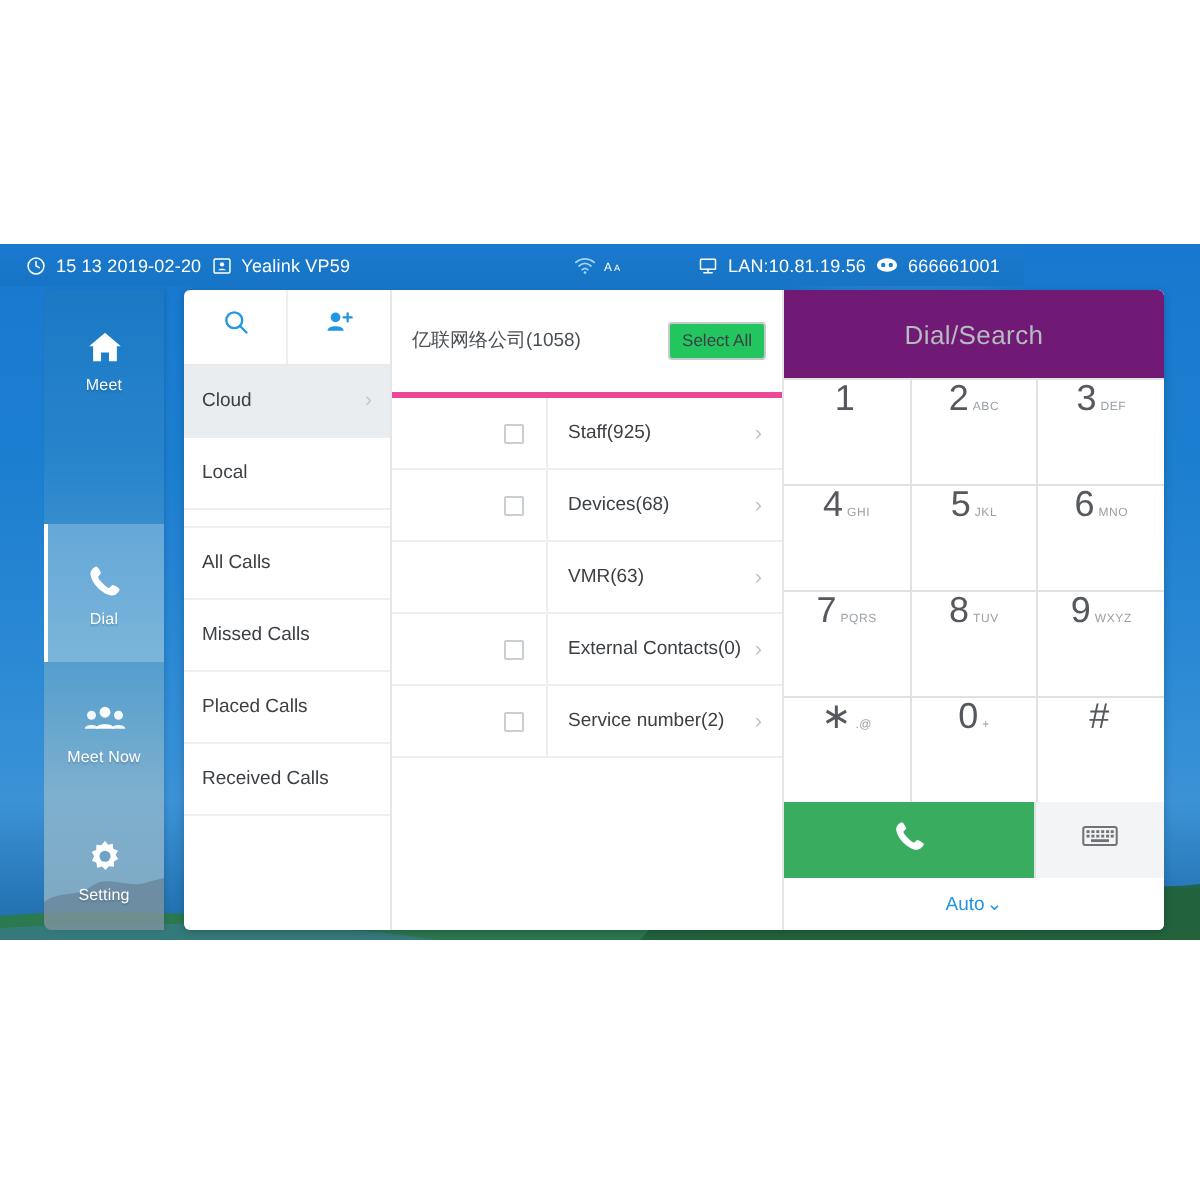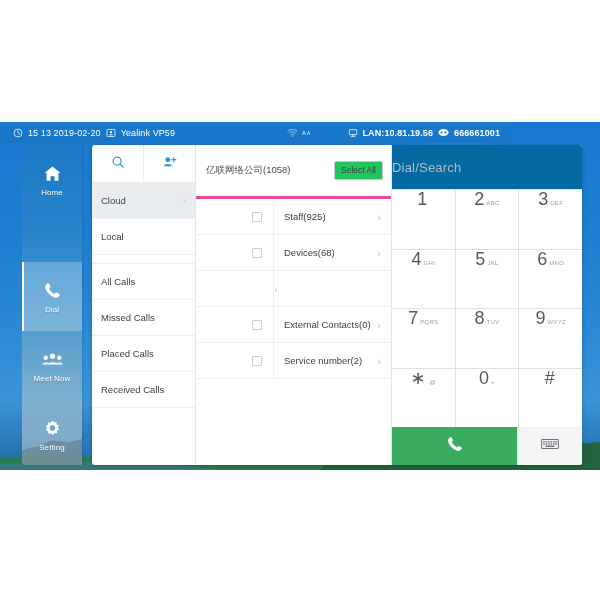--- a/index.html
+++ b/index.html
@@ -45,21 +45,21 @@
     width: 512px; height: 21px;
     background: linear-gradient(180deg, #1a7ace 0%, #1774c6 100%);
     color: #ffffff;
     font-size: 9px;
     display: flex;
     align-items: center;
     z-index: 30;
   }
   .sb-left { position: absolute; left: 13px; display: flex; align-items: center; gap: 5px; }
   .sb-center { position: absolute; left: 287px; display: flex; align-items: center; gap: 4px; }
-  .sb-right { position: absolute; right: 12px; display: flex; align-items: center; gap: 5px; font-weight: bold; }
+  .sb-right { position: absolute; right: 12px; display: flex; align-items: center; gap: 5px; }
   .sb-txt { white-space: nowrap; letter-spacing: 0.1px; }
   .sb-ico { display: flex; align-items: center; }
 
   
   #navrail {
     position: absolute;
     left: 22px; top: 23px;
     width: 60px; height: 320px;
     border-radius: 4px 0 0 4px;
     background:
@@ -176,22 +176,22 @@
     border-radius: 1px;
     background: #ffffff;
   }
   .grp-label { flex: 1; font-size: 9.5px; color: #3c4044; padding-left: 10px; }
   .grp-chev { color: #c0c5ca; font-size: 11px; padding-right: 10px; }
 
   
   #col-dial { flex: 1; display: flex; flex-direction: column; background: #e9ebec; }
   #dial-input {
     height: 44px;
-    background: #0369a1;
-    display: flex; align-items: center; 
+    background: #701a75;
+    display: flex; align-items: center; justify-content: center;
     flex: 0 0 auto;
   }
   #dial-placeholder { font-size: 13px; color: #b6bbc0; letter-spacing: 0.2px; }
   #keypad {
     flex: 1;
     display: grid;
     grid-template-columns: repeat(3, 1fr);
     grid-auto-rows: 1fr;
     gap: 1px;
     background: #dfe2e4;
@@ -304,21 +304,21 @@
     <svg id="navrail-hills" viewBox="0 0 60 40" preserveAspectRatio="none">
       <path d="M0,40 L0,26 C8,20 16,24 24,18 C32,12 42,20 52,16 L60,14 L60,40 Z" fill="#4a5a66"></path>
     </svg>
 
     <div class="nav-item">
       <span class="nav-ico">
         <svg width="19" height="19" viewBox="0 0 24 24">
           <path d="M12 3 L22 11.5 L19.5 11.5 L19.5 21 L14.5 21 L14.5 15.5 L9.5 15.5 L9.5 21 L4.5 21 L4.5 11.5 L2 11.5 Z" fill="#ffffff"></path>
         </svg>
       </span>
-      <span class="nav-label">Home</span>
+      <span class="nav-label">Meet</span>
     </div>
 
     <div class="nav-item selected">
       <span class="nav-ico">
         <svg width="19" height="19" viewBox="0 0 24 24">
           <path d="M6.6 2.8 C5.2 2.8 2.6 5.4 2.8 7.6 C3.3 13.4 10.6 20.7 16.4 21.2 C18.6 21.4 21.2 18.8 21.2 17.4 C21.2 16.6 17.6 14.4 16.8 14.6 C16.1 14.8 15.3 16.4 14.6 16.4 C13.2 16.4 7.6 10.8 7.6 9.4 C7.6 8.7 9.2 7.9 9.4 7.2 C9.6 6.4 7.4 2.8 6.6 2.8 Z" fill="#ffffff"></path>
         </svg>
       </span>
       <span class="nav-label">Dial</span>
     </div>
@@ -414,20 +414,21 @@
     <div class="grp-row">
       <span class="grp-check-cell">
         <span class="grp-checkbox"></span>
       </span>
       <span class="grp-label">Devices(68)</span>
       <span class="grp-chev">›</span>
     </div>
 
     <div class="grp-row">
       <span class="grp-check-cell"></span>
+      <span class="grp-label">VMR(63)</span>
       <span class="grp-chev">›</span>
     </div>
 
     <div class="grp-row">
       <span class="grp-check-cell">
         <span class="grp-checkbox"></span>
       </span>
       <span class="grp-label">External Contacts(0)</span>
       <span class="grp-chev">›</span>
     </div>
@@ -521,15 +522,21 @@
             <rect x="11.1" y="9" width="2.4" height="2.2" fill="#6f7378"></rect>
             <rect x="14.9" y="9" width="2.4" height="2.2" fill="#6f7378"></rect>
             <rect x="18.7" y="9" width="2.4" height="2.2" fill="#6f7378"></rect>
             <rect x="22.3" y="9" width="2.4" height="2.2" fill="#6f7378"></rect>
             <rect x="7" y="12.5" width="14" height="2.2" fill="#6f7378"></rect>
           </svg>
         </span>
       </div>
     </div>
 
+    <div id="mode-row">
+      <span id="mode-link">
+        <span>Auto</span>
+        <span>⌄</span>
+      </span>
+    </div>
 
   </div>
 </div>
 
 </body></html>

